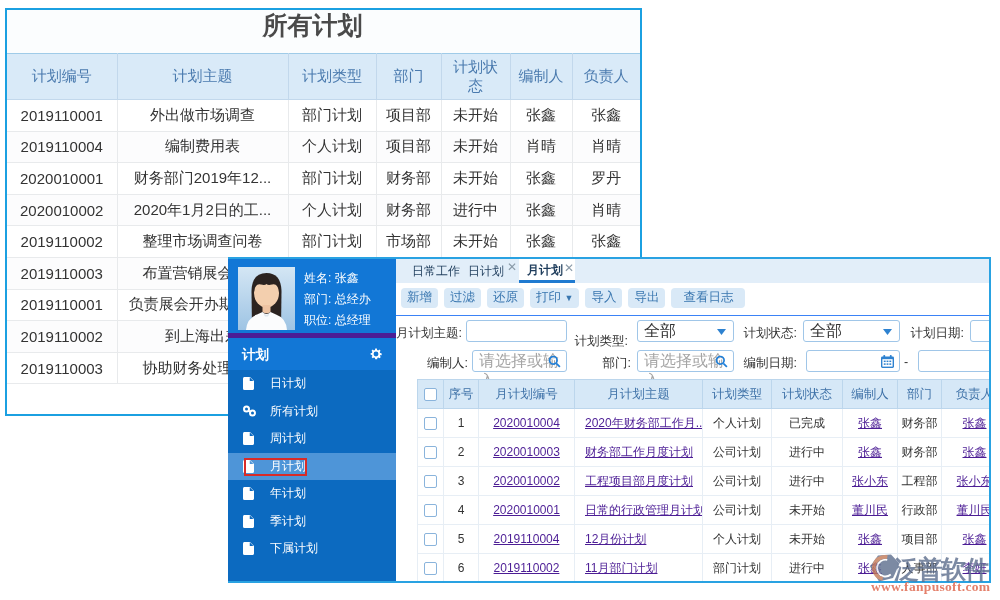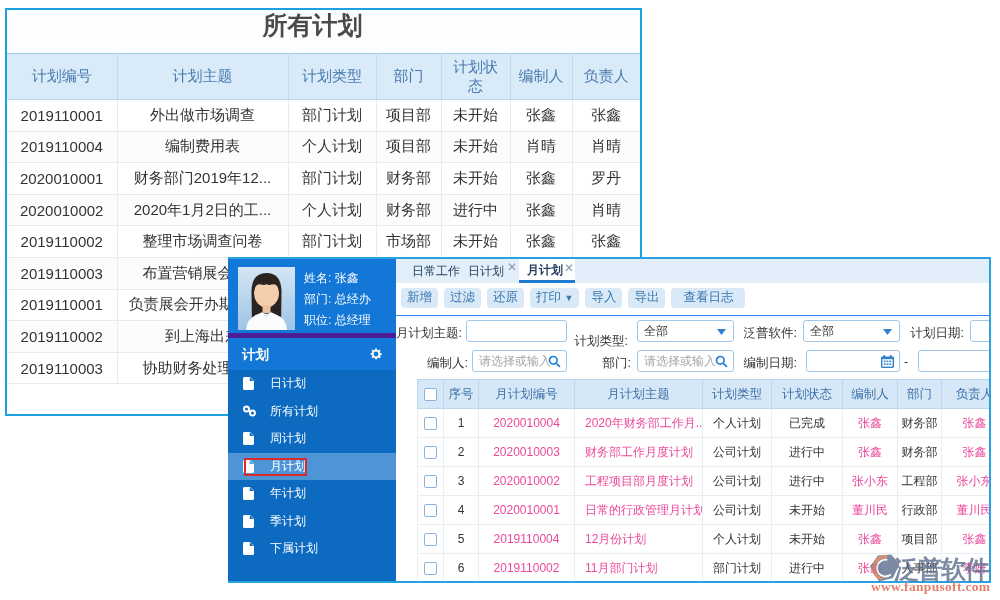--- a/index.html
+++ b/index.html
@@ -47,29 +47,29 @@
 #tab3 .x { position:absolute; right:1px; top:-2px; color:#8a9aa8; font-weight:normal; font-size:12px;}
 #toolbar { height:32px; padding:4px 0 0 5px; white-space:nowrap; }
 .btn { display:inline-block; height:20px; line-height:19px; padding:0 6px;
   background:#d9e9f7; color:#3a77b0; font-size:12.5px; border-radius:4px;
   margin-right:6px; }
 #filters { border-top:1px solid #3b82f6; height:64px; position:relative;
   font-size:12.5px; color:#333; }
 .flabel { position:absolute; white-space:nowrap; text-align:right; }
 .finput { position:absolute; height:22px; border:1px solid #a0c6e8;
   border-radius:3px; background:#fff; }
-.ph { color:#a5a5a5; font-size:12px; line-height:20px; padding-left:6px; display:block;}
+.ph { color:#a5a5a5; font-size:16px; line-height:20px; padding-left:6px; display:block;}
 
 #mtable { position:absolute; left:21px; top:120px; border-collapse:collapse;
   table-layout:fixed; width:590px; }
 #mtable th { background:#d6e8f7; color:#3f72a8; font-weight:normal;
   font-size:12.5px; height:29px; border:1px solid #bcd6ec; padding:0; }
 #mtable td { font-size:12px; color:#333; text-align:center; height:29px;
   border:1px solid #e7eef5; white-space:nowrap; overflow:hidden; }
-#mtable .lnk { color:#ec4899; }
+#mtable .lnk { color:#4c1d95;text-decoration:underline; }
 #mtable td.sub { text-align:left; padding-left:10px; }
 .cb { display:inline-block; width:13px; height:13px; border:1px solid #8ab4dc;
   border-radius:2px; background:#fff; vertical-align:middle; }
 
 #wm { position:absolute; left:862px; top:548px; width:138px; height:52px; }
 </style>
 </head>
 <body>
 
 <div id="bgtable">
@@ -274,21 +274,21 @@
     <div id="filters">
       <span class="flabel" style="left:0; width:63px; top:9px">月计划主题:</span>
       <span class="finput" style="left:70px; top:4px; width:101px"></span>
       <span class="flabel" style="left:150px; width:82px; top:17px">计划类型:</span>
       <span class="finput" style="left:241px; top:4px; width:97px">
           <span class="ph" style="color:#333">全部</span>
           <svg style="position:absolute;right:7px;top:8px" width="9" height="6" viewBox="0 0 9 6">
             <path fill="#2e82d0" d="M0 0h9L4.5 6z"></path>
           </svg>
         </span>
-      <span class="flabel" style="left:320px; width:81px; top:9px">泛普软件:</span>
+      <span class="flabel" style="left:320px; width:81px; top:9px">计划状态:</span>
       <span class="finput" style="left:407px; top:4px; width:97px">
           <span class="ph" style="color:#333">全部</span>
           <svg style="position:absolute;right:7px;top:8px" width="9" height="6" viewBox="0 0 9 6">
             <path fill="#2e82d0" d="M0 0h9L4.5 6z"></path>
           </svg>
         </span>
       <span class="flabel" style="left:487px; width:81px; top:9px">计划日期:</span>
       <span class="finput" style="left:574px; top:4px; width:97px"></span>
       <span class="flabel" style="left:0; width:72px; top:39px">编制人:</span>
       <span class="finput" style="left:76px; top:34px; width:95px">

